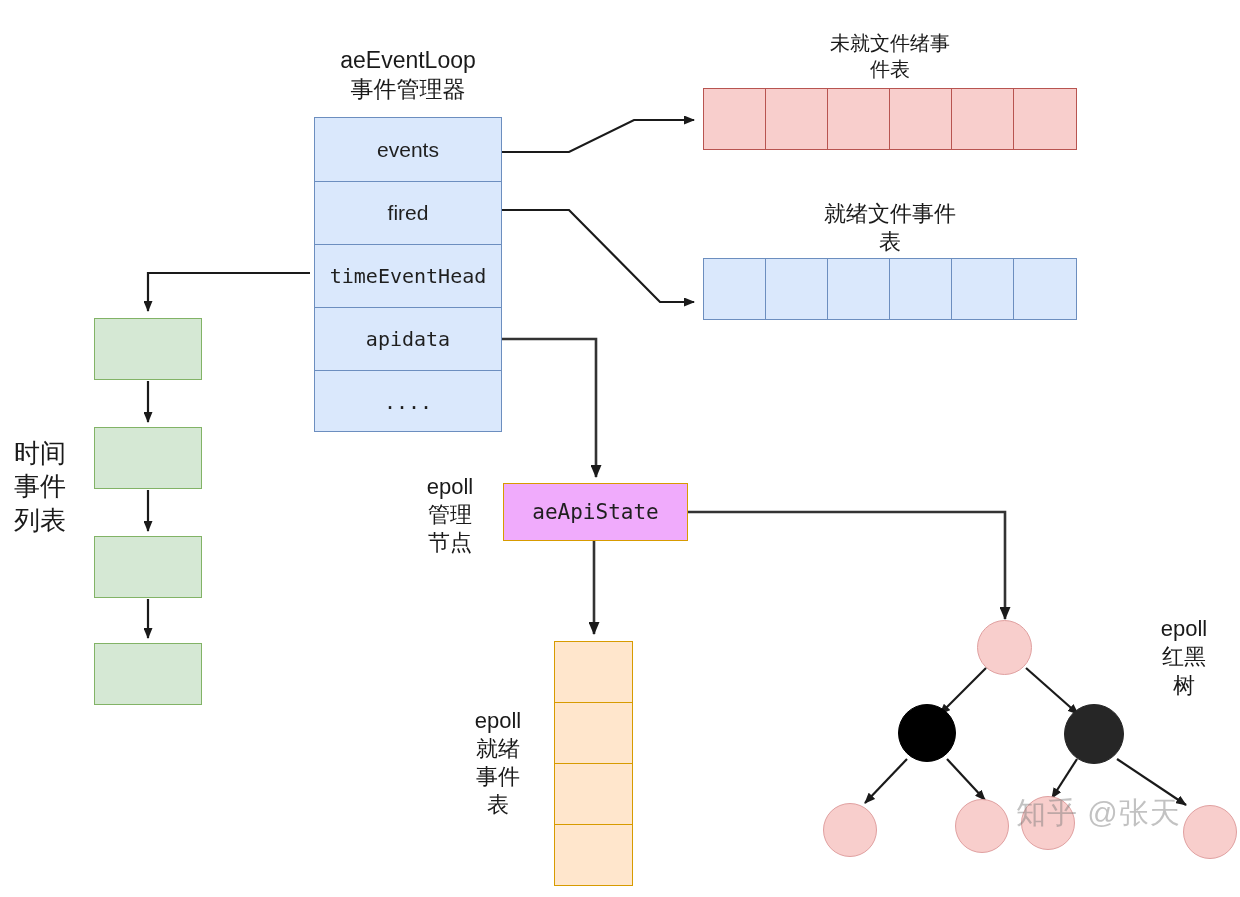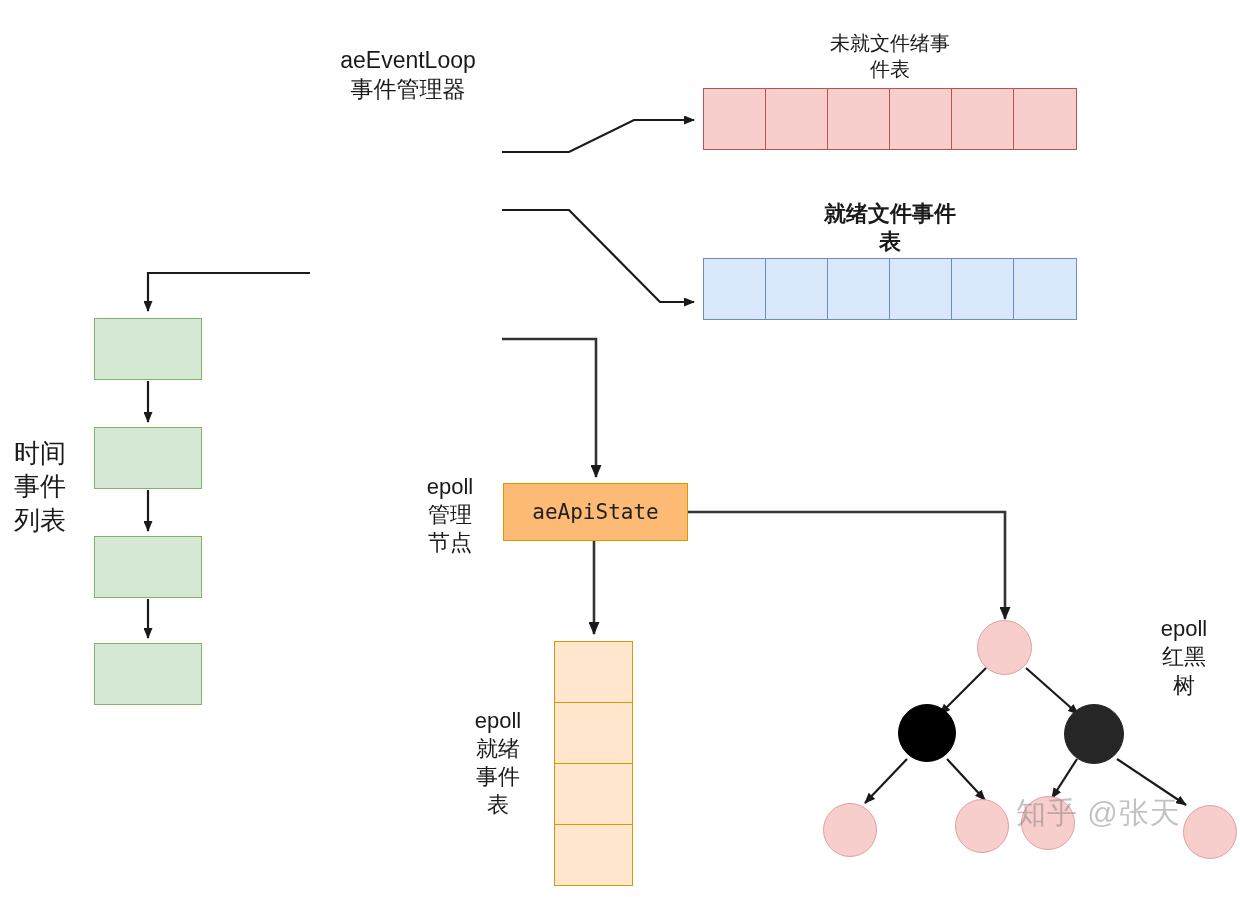--- a/index.html
+++ b/index.html
@@ -38,21 +38,21 @@
     position: absolute;
     box-sizing: border-box;
     display: flex;
     align-items: center;
     justify-content: center;
     text-align: center;
     line-height: 1.28;
     white-space: pre-line;
     color: #1a1a1a;
   }
-  .fill-orange { background: #fdba74; border: 1.5px solid #d79b00; }
+  .fill-orange { background: #f0abfc; border: 1.5px solid #d79b00; }
 
   
   #ael-box {
     left: 314px; top: 117px;
     width: 188px; height: 315px;
     background: #dae8fc;
     border: 1.5px solid #6c8ebf;
     display: block;
   }
   .ael-row {
@@ -90,21 +90,21 @@
   }
   .htable.pink .cell  { background: #f8cecc; border: 1.5px solid #b85450; margin-left: -1.5px; }
   .htable.pink .cell:first-child { margin-left: 0; }
   .htable.blue .cell  { background: #dae8fc; border: 1.5px solid #6c8ebf; margin-left: -1.5px; }
   .htable.blue .cell:first-child { margin-left: 0; }
 
   #pink-table { left: 703px; top: 88px;  width: 374px; }
   #blue-table { left: 703px; top: 258px; width: 374px; }
 
   #pink-title { left: 735px; top: 28px;  width: 310px; height: 58px; font-size: 20px; }
-  #blue-title { left: 735px; top: 199px; width: 310px; height: 58px; font-size: 22px; font-weight: bold; }
+  #blue-title { left: 735px; top: 199px; width: 310px; height: 58px; font-size: 22px; }
 
   
   #epoll-table {
     position: absolute;
     left: 554px; top: 641px;
     width: 79px; height: 245px;
     display: flex;
     flex-direction: column;
     box-sizing: border-box;
   }
@@ -192,20 +192,27 @@
     <path d="M1026,668 L1078,714" fill="none" stroke="#1a1a1a" stroke-width="2.2" marker-end="url(#arw)"></path>
     <path d="M907,759 L865,803" fill="none" stroke="#1a1a1a" stroke-width="2.2" marker-end="url(#arw)"></path>
     <path d="M947,759 L985,800" fill="none" stroke="#1a1a1a" stroke-width="2.2" marker-end="url(#arw)"></path>
     <path d="M1077,759 L1052,798" fill="none" stroke="#1a1a1a" stroke-width="2.2" marker-end="url(#arw)"></path>
     <path d="M1117,759 L1186,805" fill="none" stroke="#1a1a1a" stroke-width="2.2" marker-end="url(#arw)"></path>
   </svg>
 
   <div class="lbl" id="ael-title">aeEventLoop
 事件管理器</div>
 
+  <div class="node" id="ael-box">
+    <div class="ael-row" style="top:0px;">events</div>
+    <div class="ael-row" style="top:63px;">fired</div>
+    <div class="ael-row mono" style="top:126px;">timeEventHead</div>
+    <div class="ael-row mono" style="top:189px;">apidata</div>
+    <div class="ael-row mono" style="top:252px;">....</div>
+  </div>
 
   <div class="lbl" id="pink-title">未就文件绪事
 件表</div>
   <div class="htable pink" id="pink-table">
     <div class="cell"></div>
     <div class="cell"></div>
     <div class="cell"></div>
     <div class="cell"></div>
     <div class="cell"></div>
     <div class="cell"></div>

